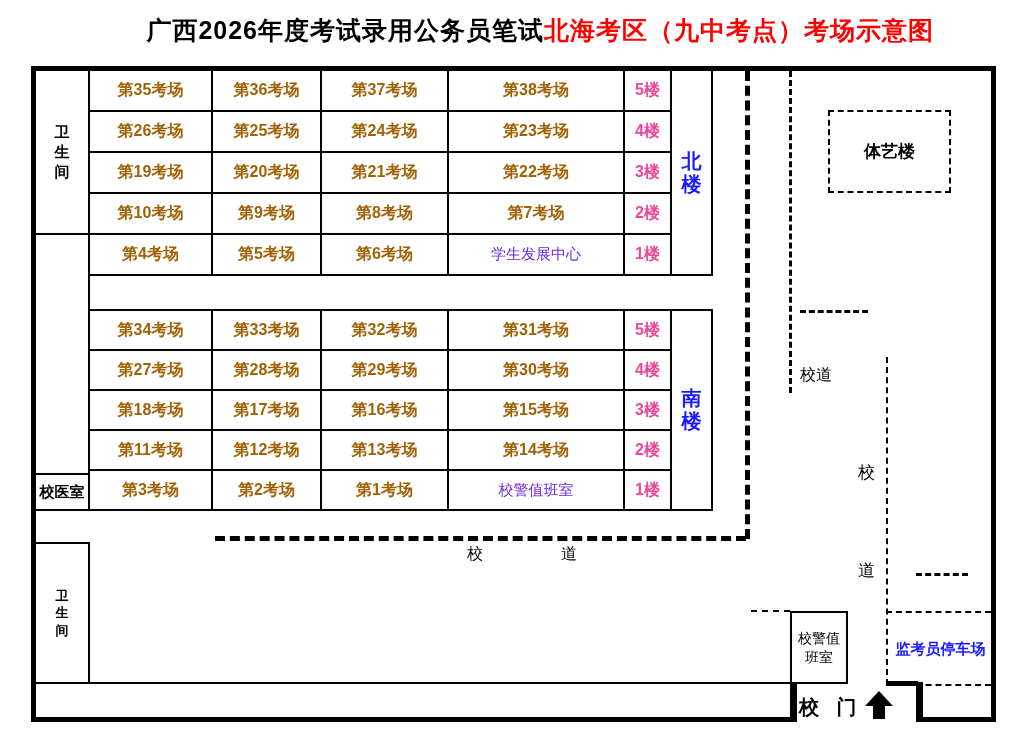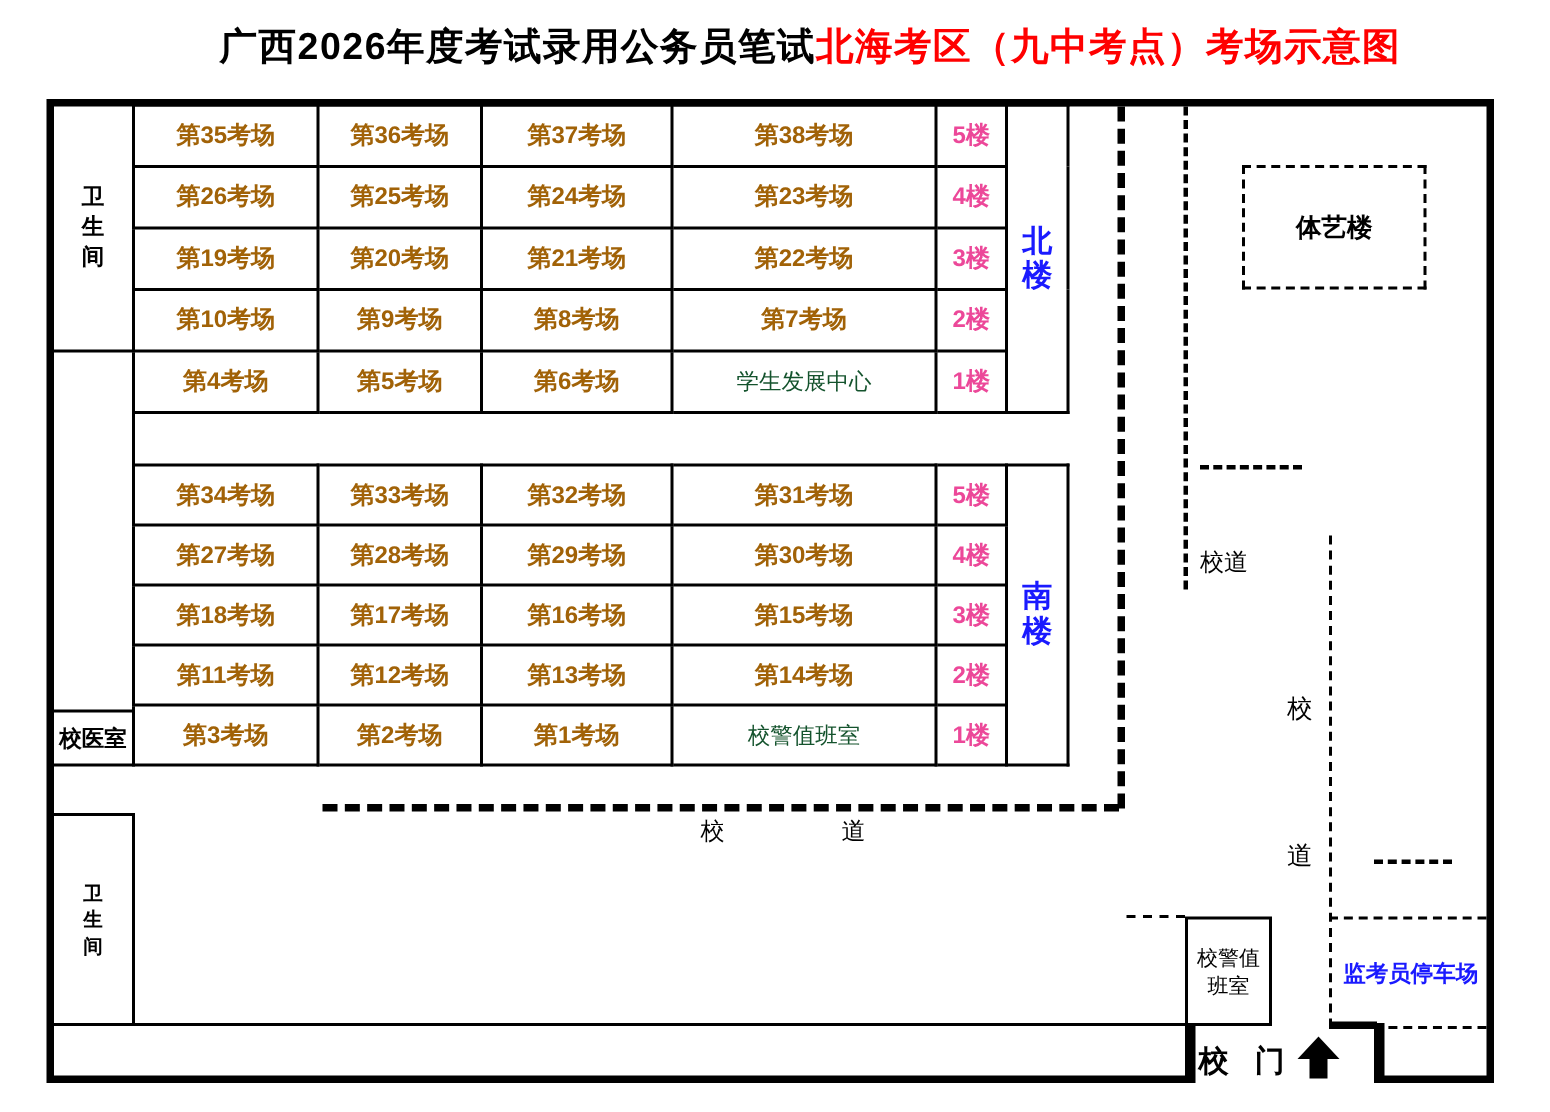--- a/index.html
+++ b/index.html
@@ -17,21 +17,21 @@
   table.btab{position:absolute;border-collapse:collapse;table-layout:fixed;}
   table.btab td{border:2px solid #000;text-align:center;vertical-align:middle;padding:0;overflow:hidden;}
   .nh td{height:39px;}
   .sh td{height:38px;}
   .ax td{height:34px;}
   .w1{width:121px;} .w2{width:107px;} .w3{width:125px;} .w4{width:174px;}
   .wf{width:45px;}  .wb{width:39px;}
   .a1{width:103px;} .a2{width:128px;} .a3{width:171px;} .af{width:45px;} .ab{width:77px;}
   .room{color:#a16207;font-weight:bold;font-size:16px;}
   .floor{color:#ec4899;font-weight:bold;font-size:16px;}
-  .center-cell{color:#14532d;font-weight:normal;font-size:15px;}
+  .center-cell{color:#6d28d9;font-weight:normal;font-size:15px;}
   .bld{color:#1A1AFF;font-weight:bold;font-size:20px;}
   .vstack{display:inline-block;width:1.08em;line-height:1.15;word-break:break-all;}
   
   .sbcell{left:36px;width:52px;border-bottom:2px solid #000;display:flex;align-items:center;justify-content:center;box-sizing:border-box;}
   .sbtext{font-size:15px;font-weight:bold;line-height:1.35;display:inline-block;width:1.1em;word-break:break-all;text-align:center;}
   
   .box{box-sizing:border-box;border:2px solid #000;display:flex;align-items:center;justify-content:center;}
   #restroom-bottom{left:36px;top:542px;width:54px;height:142px;border-left:none;}
   #restroom-bottom .sbtext{font-size:13px;}
   #main-office{left:90px;top:542px;width:125px;height:142px;border-left:none;color:#FF2200;font-weight:bold;font-size:28px;letter-spacing:2px;}

